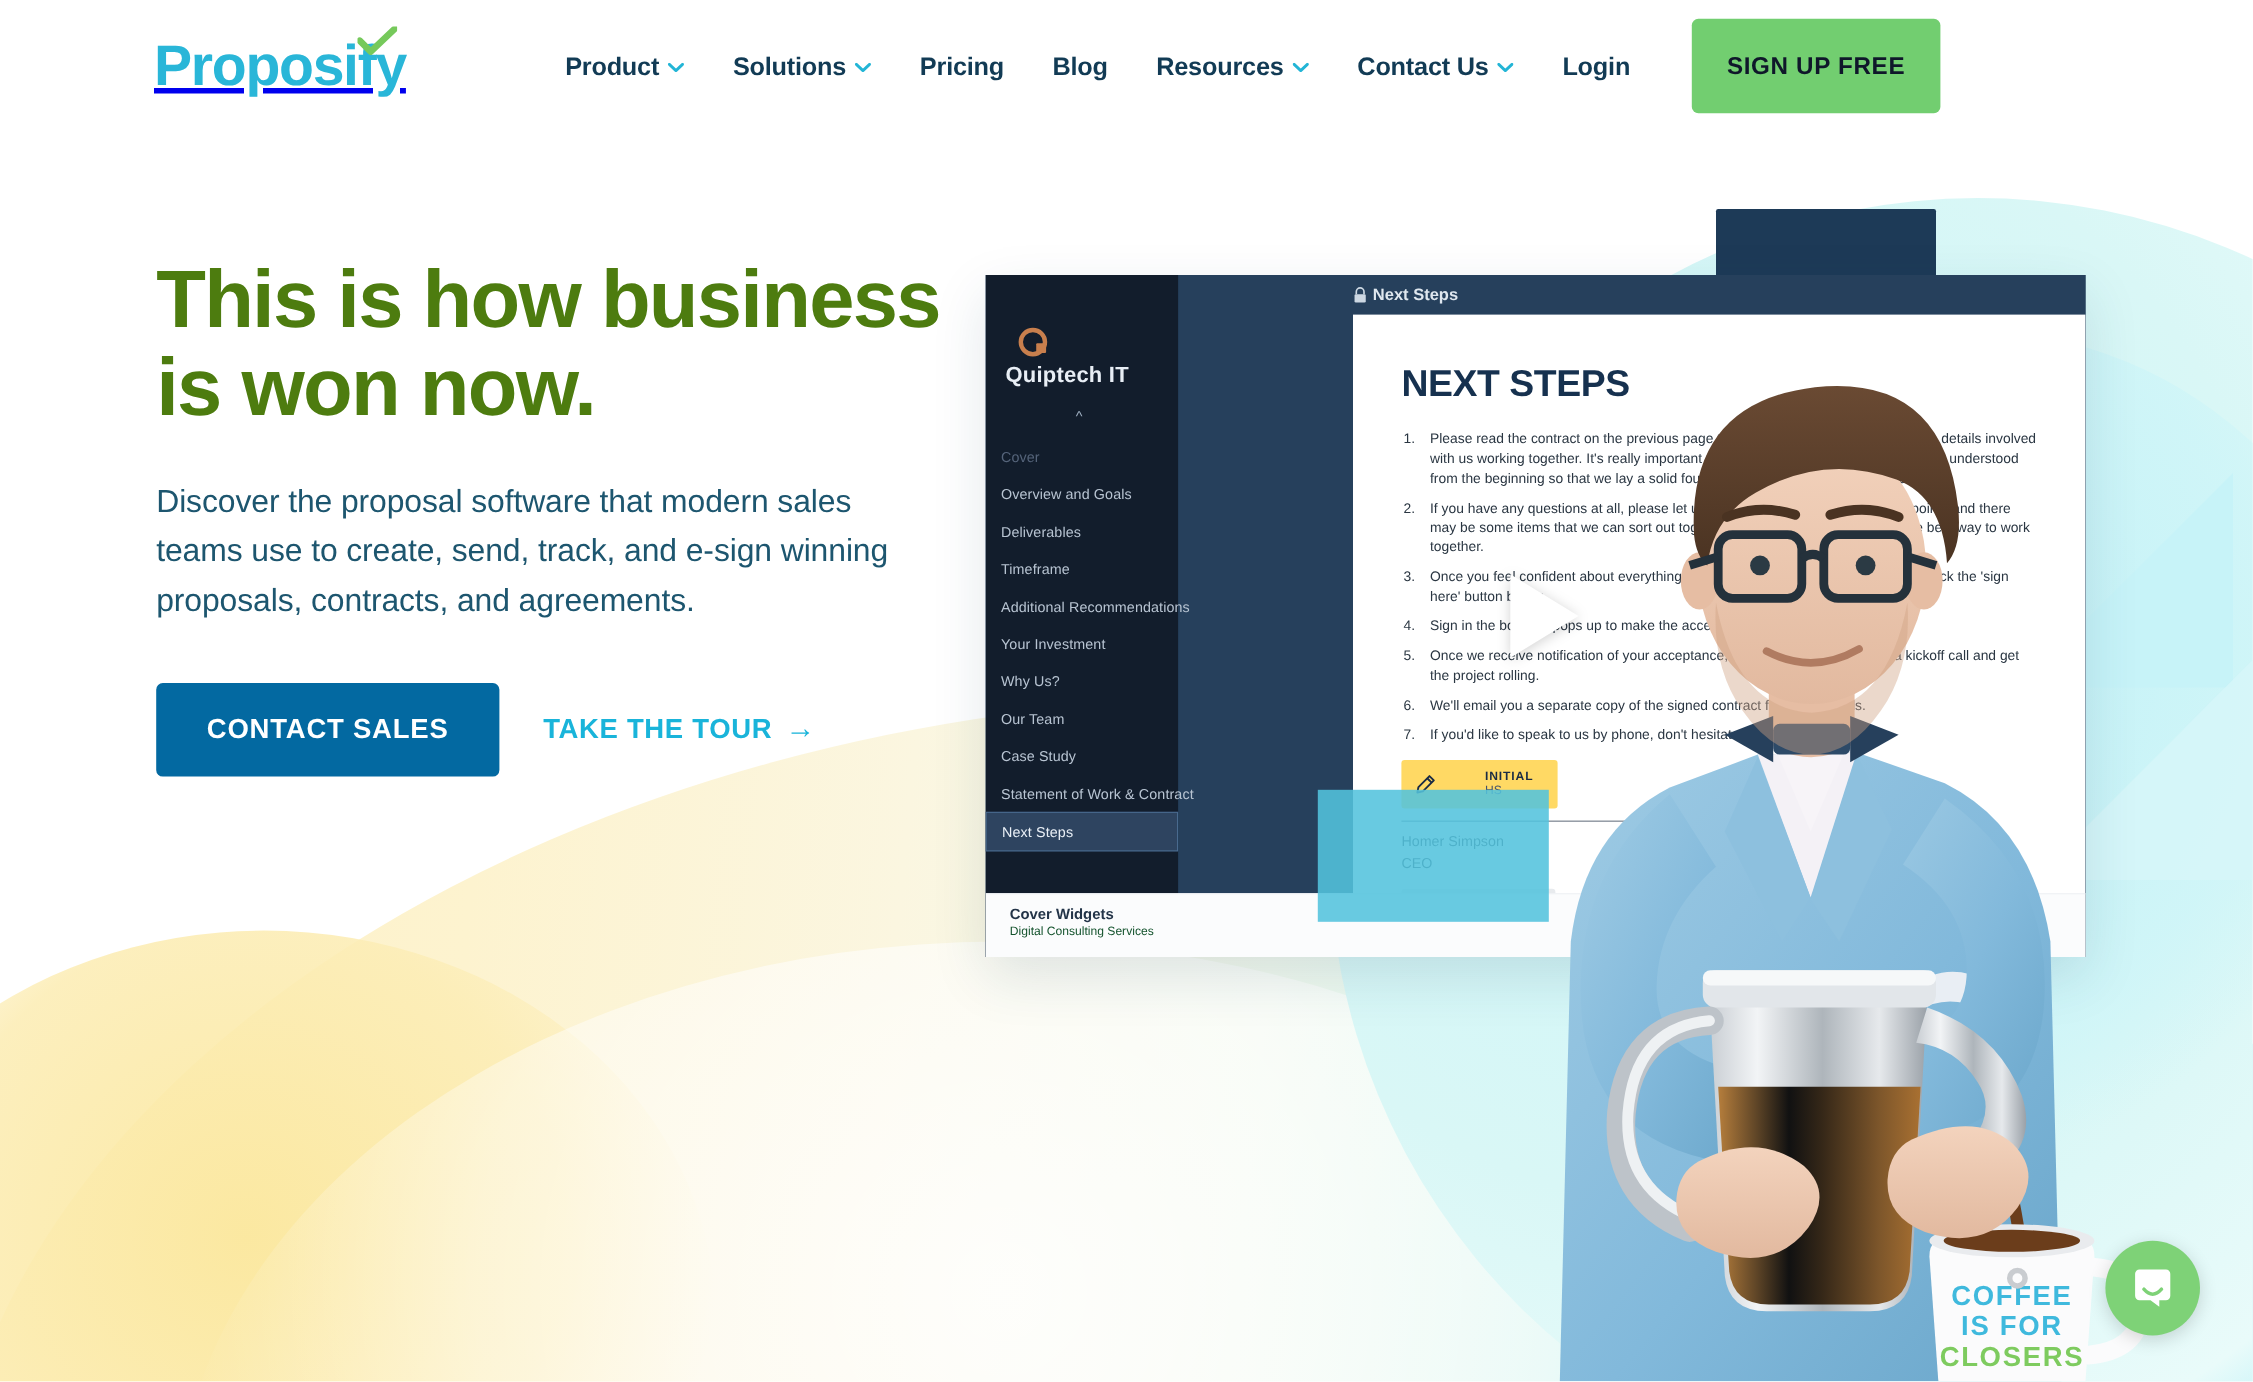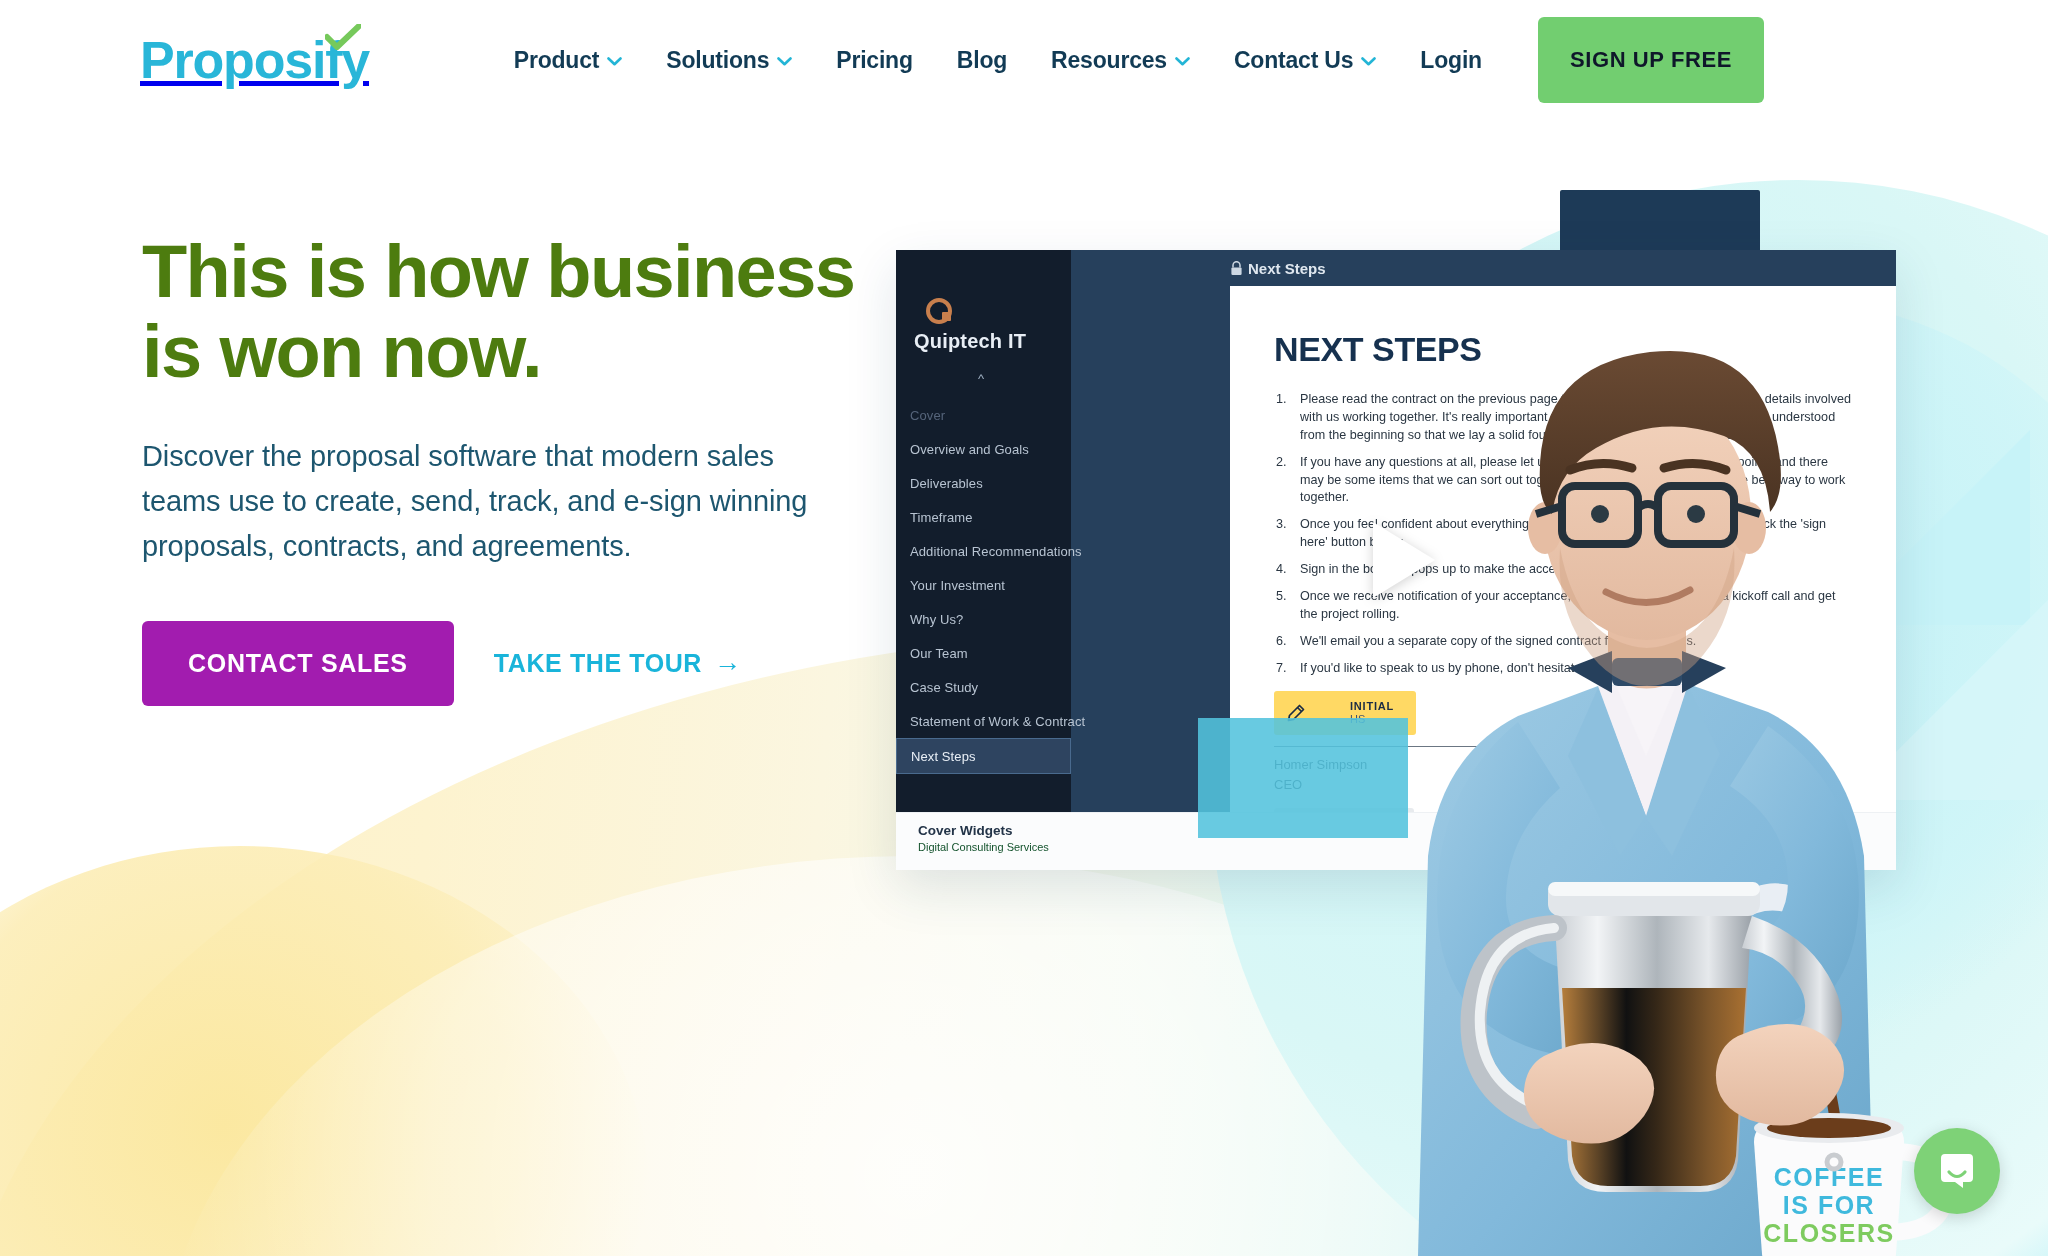--- a/index.html
+++ b/index.html
@@ -147,21 +147,21 @@
     font-size: 29px;
     line-height: 1.55;
     color: #1d566f;
     font-weight: 400;
     letter-spacing: -0.1px;
     margin-bottom: 52px;
     max-width: 680px;
   }
   .hero-ctas { display: flex; align-items: center; gap: 26px; }
   .btn-contact {
-    background: #a21caf;
+    background: #0369a1;
     color: #fff;
     border: none; border-radius: 6px;
     font-size: 25px; font-weight: 700;
     letter-spacing: 0.7px;
     padding: 28px 46px;
     cursor: pointer;
     font-family: "Liberation Sans", sans-serif;
   }
   .link-tour {
     display: flex; align-items: center; gap: 12px;

